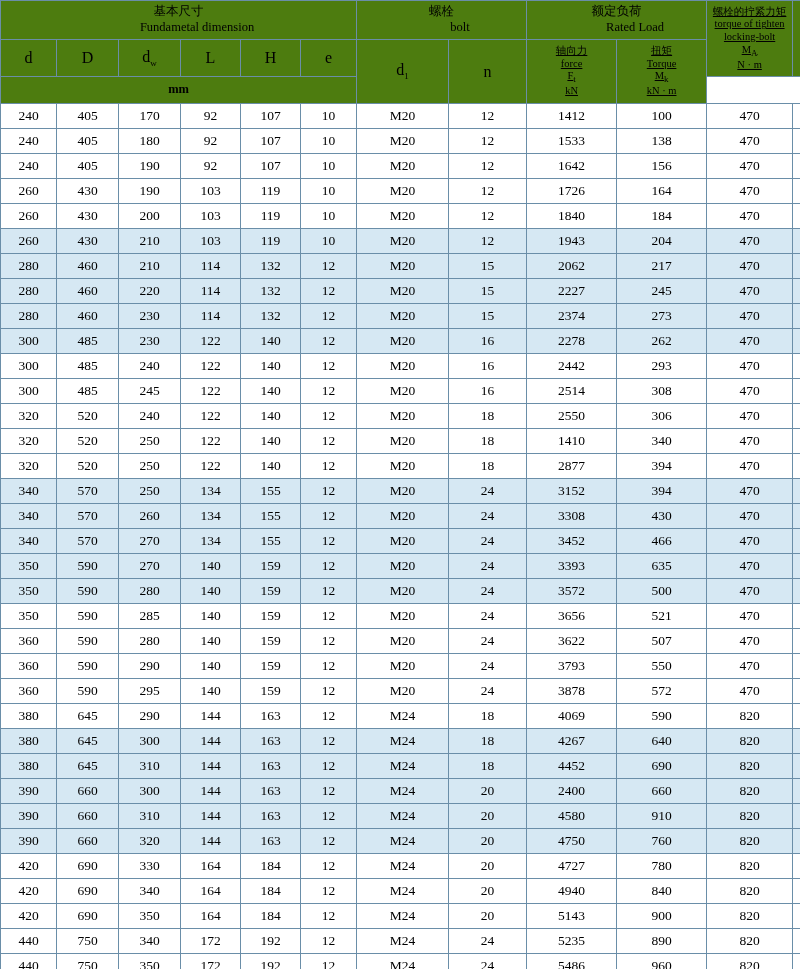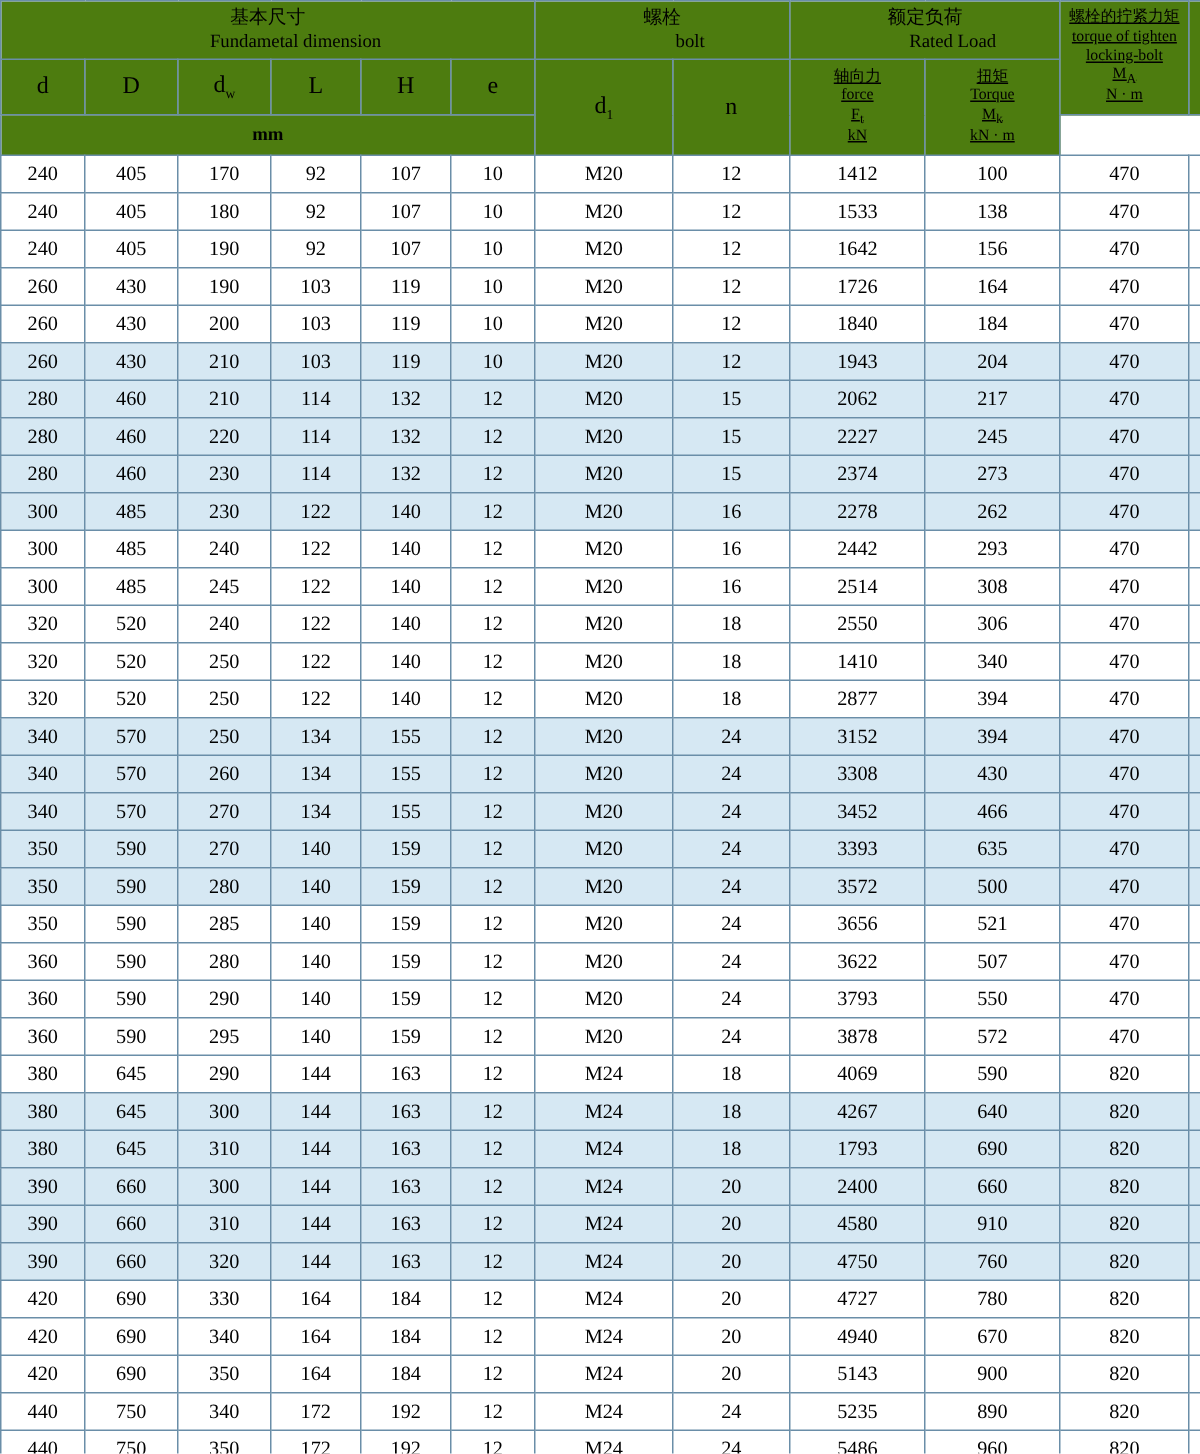--- a/index.html
+++ b/index.html
@@ -512,21 +512,21 @@
       </tr>
       <tr class="band-b">
         <td class="cell">380</td>
         <td class="cell">645</td>
         <td class="cell">310</td>
         <td class="cell">144</td>
         <td class="cell">163</td>
         <td class="cell">12</td>
         <td class="cell">M24</td>
         <td class="cell">18</td>
-        <td class="cell">1793</td>
+        <td class="cell">4452</td>
         <td class="cell">690</td>
         <td class="cell">820</td>
         <td class="cell">239</td>
       </tr>
       <tr class="band-b">
         <td class="cell">390</td>
         <td class="cell">660</td>
         <td class="cell">300</td>
         <td class="cell">144</td>
         <td class="cell">163</td>
@@ -583,21 +583,21 @@
       <tr class="band-a">
         <td class="cell">420</td>
         <td class="cell">690</td>
         <td class="cell">340</td>
         <td class="cell">164</td>
         <td class="cell">184</td>
         <td class="cell">12</td>
         <td class="cell">M24</td>
         <td class="cell">20</td>
         <td class="cell">4940</td>
-        <td class="cell">670</td>
+        <td class="cell">840</td>
         <td class="cell">820</td>
         <td class="cell">316</td>
       </tr>
       <tr class="band-a">
         <td class="cell">420</td>
         <td class="cell">690</td>
         <td class="cell">350</td>
         <td class="cell">164</td>
         <td class="cell">184</td>
         <td class="cell">12</td>

